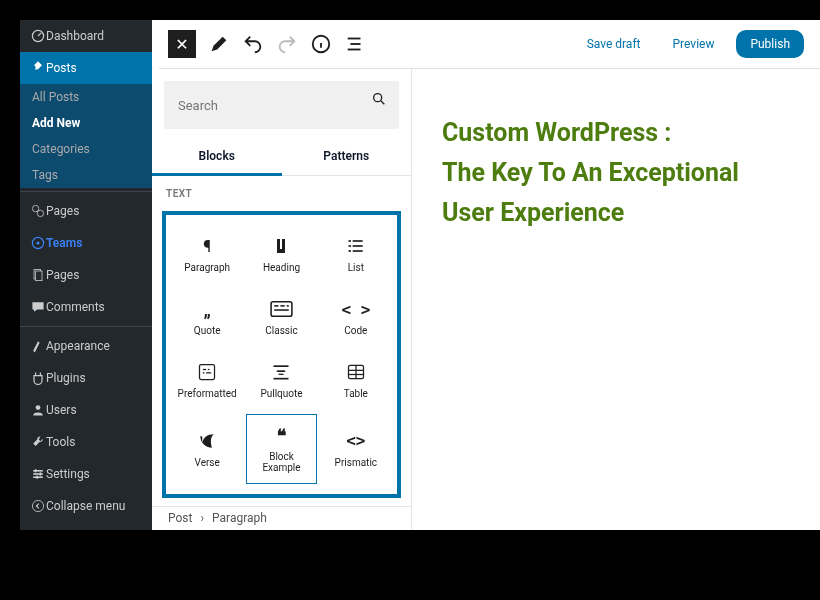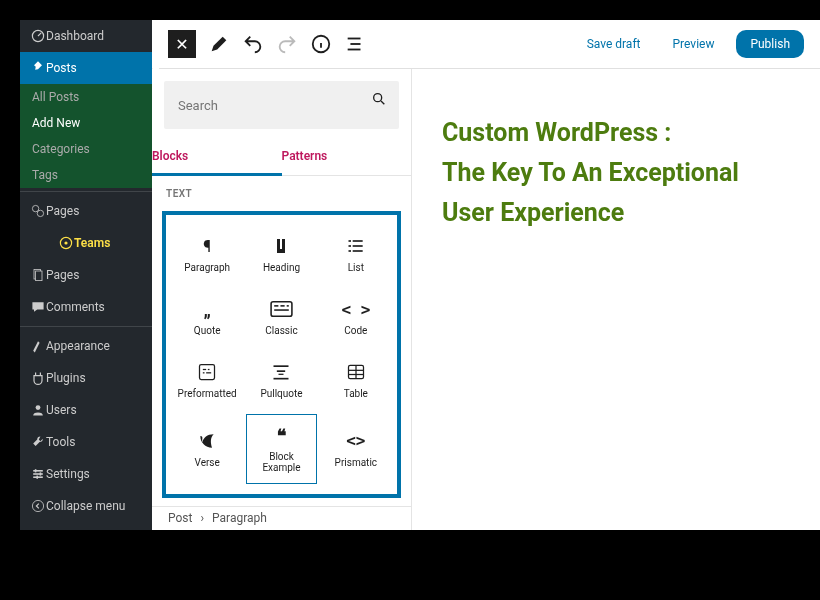--- a/index.html
+++ b/index.html
@@ -4,25 +4,25 @@
   <style>
     * { margin: 0; padding: 0; box-sizing: border-box; font-family: -apple-system, BlinkMacSystemFont, "Segoe UI", Roboto, sans-serif; }
     body { width: 820px; height: 600px; background: #000; overflow: hidden; }
     .app { display: flex; width: 800px; height: 510px; margin: 20px 0 0 20px; background: #fff; box-shadow: 0 4px 20px rgba(0,0,0,0.3); }
     
     
     .sidebar { width: 132px; background: #23282d; color: #eee; font-size: 12px; display: flex; flex-direction: column; }
     .sb-item { display: flex; align-items: center; padding: 8px 10px; color: #ccc; cursor: pointer; gap: 0; }
     .sb-item.active { background: #0073aa; color: #fff; position: relative; }
     .sb-item.active::after { content: ''; position: absolute; right: -7px; top: 50%; transform: translateY(-50%); border: 7px solid transparent; border-right-color: #fff; }
-    .sb-sub { padding: 6px 10px 6px 12px; color: #aaa; font-size: 12px; cursor: pointer; background: #14532d; }
-    .sb-sub.active { color: #fff; font-weight: 400; }
+    .sb-sub { padding: 6px 10px 6px 12px; color: #aaa; font-size: 12px; cursor: pointer; background: #0c4a6e; }
+    .sb-sub.active { color: #fff; font-weight: 700; }
     .sb-sep { height: 1px; background: #404549; margin: 3px 0; }
     .sb-icon { width: 16px; height: 16px; display: inline-flex; align-items: center; justify-content: center; font-size: 14px; }
-    .sb-item.bold { font-weight: 600; color: #fde047; margin-left: 28px; }
+    .sb-item.bold { font-weight: 600; color: #3b82f6; }
     
     
     .main { flex: 1; display: flex; flex-direction: column; background: #fff; }
     
     
     .toolbar { display: flex; align-items: center; padding: 10px 16px; border-bottom: 1px solid #e0e0e0; gap: 12px; }
     .tb-close { width: 28px; height: 28px; background: #1e1e1e; color: #fff; display: flex; align-items: center; justify-content: center; font-size: 16px; cursor: pointer; }
     .tb-icon { width: 22px; height: 22px; display: flex; align-items: center; justify-content: center; cursor: pointer; color: #1e1e1e; }
     .tb-spacer { flex: 1; }
     .tb-link { color: #0073aa; font-size: 12px; cursor: pointer; padding: 6px 10px; }
@@ -31,21 +31,21 @@
     
     .content { flex: 1; display: flex; overflow: hidden; }
     
     
     .inserter { width: 260px; border-right: 1px solid #e4e4e4; display: flex; flex-direction: column; }
     .search-wrap { padding: 12px 12px 8px; }
     .search { width: 100%; height: 48px; background: #f0f0f0; border: none; border-radius: 2px; padding: 0 40px 0 14px; font-size: 13px; }
     .search-wrap { position: relative; }
     .search-icon { position: absolute; right: 24px; top: 22px; color: #1e1e1e; pointer-events: none; }
     .tabs { display: flex; border-bottom: 1px solid #e4e4e4; }
-    .tab { flex: 1; padding: 12px 0; font-size: 12px; font-weight: 600; color: #be185d; cursor: pointer; position: relative; }
+    .tab { flex: 1; text-align: center; padding: 12px 0; font-size: 12px; font-weight: 600; color: #0f172a; cursor: pointer; position: relative; }
     .tab.active::after { content: ''; position: absolute; bottom: -1px; left: 0; right: 0; height: 3px; background: #0073aa; }
     .sec-label { padding: 12px 14px 8px; font-size: 10px; font-weight: 600; color: #757575; letter-spacing: 0.5px; }
     
     .block-box { margin: 4px 10px 8px; border: 4px solid #0073aa; padding: 10px 6px; }
     .block-grid { display: grid; grid-template-columns: repeat(3, 1fr); gap: 4px; }
     .block { display: flex; flex-direction: column; align-items: center; justify-content: center; padding: 10px 2px; cursor: pointer; gap: 6px; border: 1px solid transparent; }
     .block.selected { border-color: #0073aa; }
     .block-icon { height: 20px; color: #1e1e1e; display: flex; align-items: center; font-size: 16px; }
     .block-label { font-size: 10px; color: #1e1e1e; text-align: center; }
     

